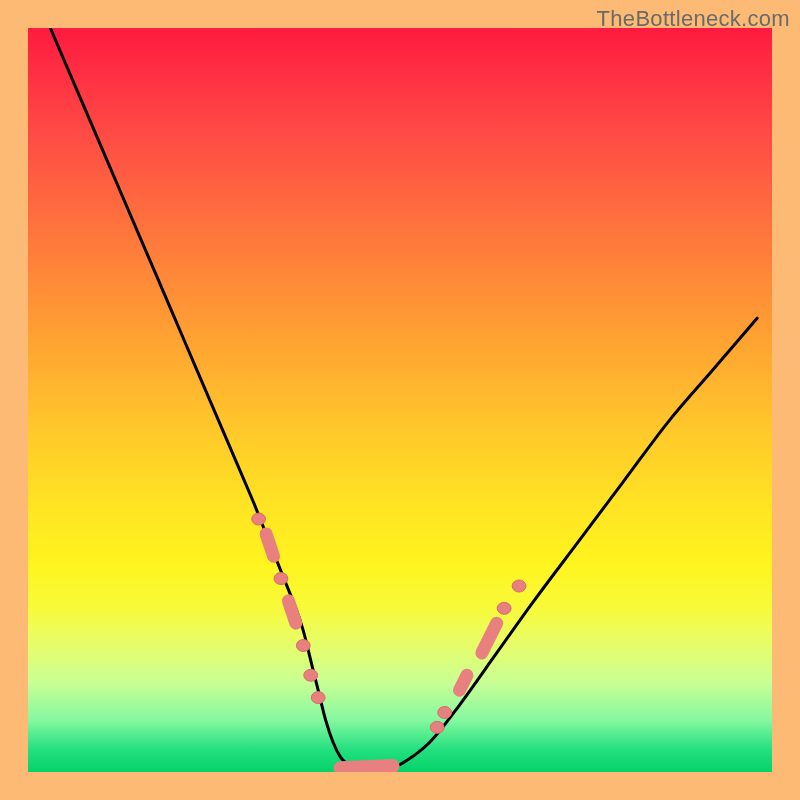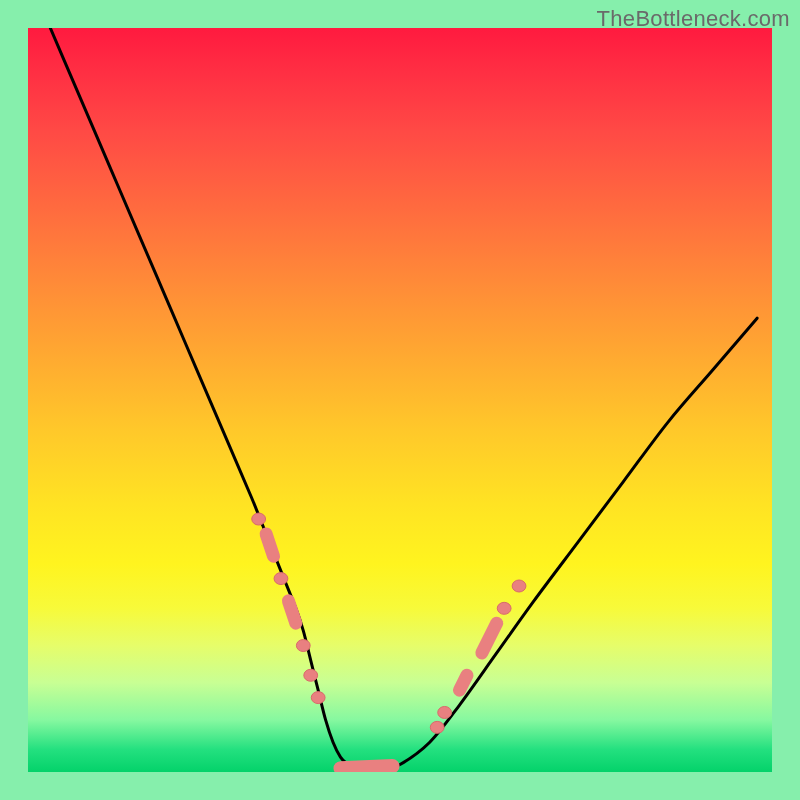--- a/index.html
+++ b/index.html
@@ -8,21 +8,21 @@
     width: 800px;
     height: 800px;
     overflow: hidden;
     background: #000;
     font-family: Arial, Helvetica, sans-serif;
   }
   .frame {
     position: relative;
     width: 800px;
     height: 800px;
-    background: #86efac;
+    background: #fdba74;
   }
   .plot {
     position: absolute;
     left: 28px;
     top: 28px;
     width: 744px;
     height: 744px;
     
     background: linear-gradient(to bottom,
       #ff1a3f 0%,

